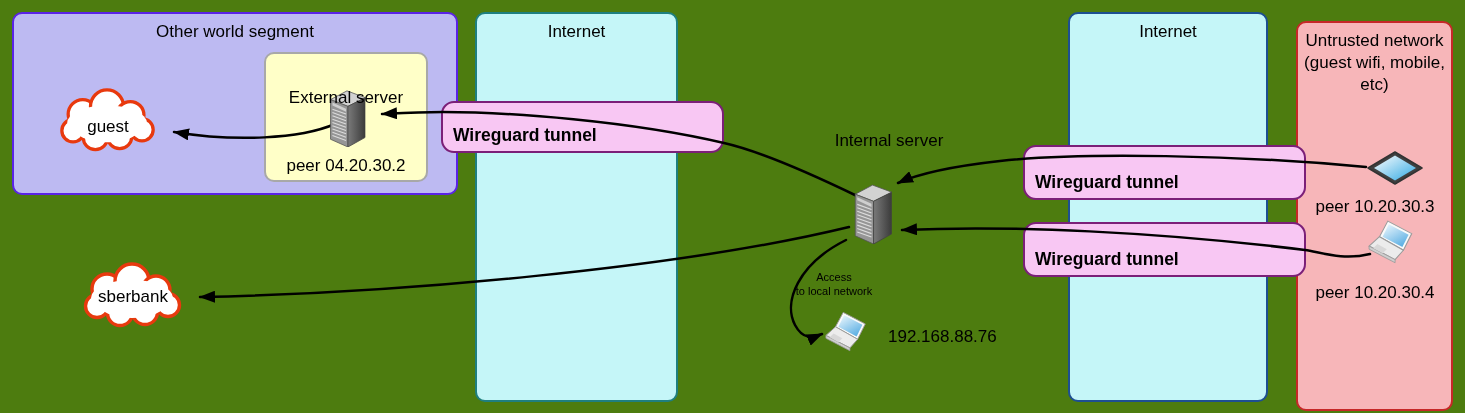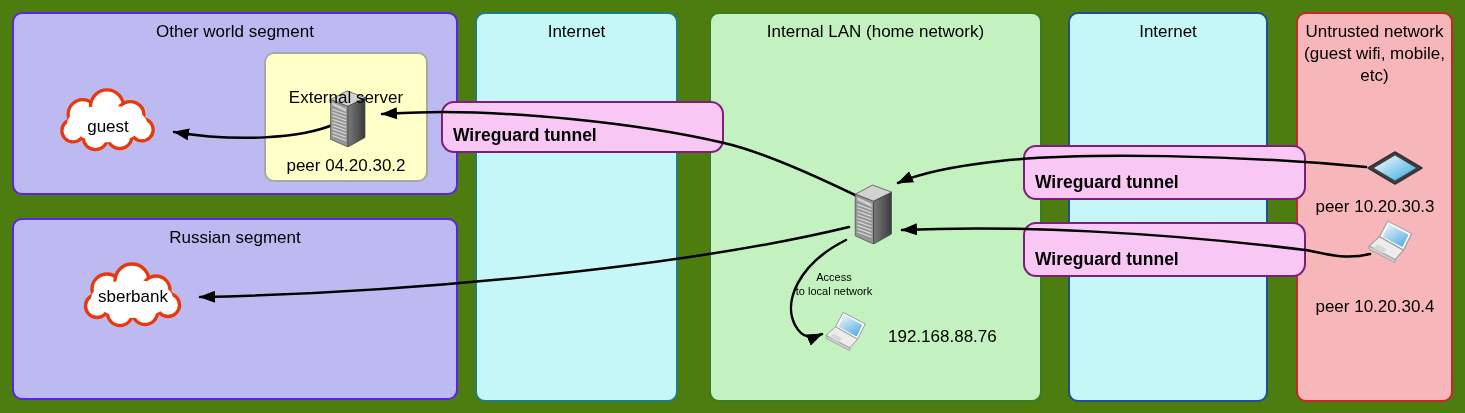--- a/index.html
+++ b/index.html
@@ -7,21 +7,21 @@
     position:relative;width:1465px;height:413px;overflow:hidden;
     font-family:"Liberation Sans",sans-serif;color:#000;background:#4d7c0f;
   }
   
   .segment{position:absolute;border-radius:10px;border:2.5px solid;box-sizing:border-box;z-index:1;}
   .seg-title{position:absolute;left:0;right:0;top:7px;text-align:center;
     font-size:17px;line-height:1.28;z-index:2;}
   .seg-purple{background:#bdbaf2;border-color:#5a23e6;}
   .seg-cyan{background:#c5f6f8;padding-left:8px;}
   .seg-green{background:#c3f1c0;border-color:#3a7d1f;}
-  .seg-red{background:#f7b6b9;border-color:#c62828;}
+  .seg-red{background:#f7b6b9;border-color:#c62828;margin-top:9px;}
   
   .innerbox{position:absolute;background:#ffffc8;border:2px solid #a8a8a8;border-radius:10px;
     box-sizing:border-box;z-index:2;}
   
   .tunnel{position:absolute;background:#f8c7f3;border:2.5px solid #7b1f78;border-radius:13px;
     box-sizing:border-box;z-index:3;font-weight:bold;}
   .tunnel-label{position:absolute;left:10px;bottom:5px;font-size:17.5px;white-space:nowrap;}
   
   #wires{position:absolute;left:0;top:0;z-index:4;pointer-events:none;}
   
@@ -92,31 +92,25 @@
         <ellipse cx="55" cy="38" rx="41" ry="18" fill="#ffffff"></ellipse>
         <ellipse cx="55" cy="42" rx="35" ry="16" fill="#ffffff"></ellipse>
       </symbol>
     </defs>
   </svg>
 
   <div class="segment seg-purple" style="left:12px;top:12px;width:446px;height:183px;">
     <div class="seg-title">Other world segment</div>
   </div>
 
-  <div class="segment seg-purple" style="left:12px;top:218px;width:446px;height:182px;">
-    <div class="seg-title">Russian segment</div>
-  </div>
 
   <div class="segment seg-cyan" style="left:475px;top:12px;width:203px;height:390px;border-color:#1f7f7f;">
     <div class="seg-title">Internet</div>
   </div>
 
-  <div class="segment seg-green" style="left:709px;top:12px;width:333px;height:390px;">
-    <div class="seg-title">Internal LAN (home network)</div>
-  </div>
 
   <div class="segment seg-cyan" style="left:1068px;top:12px;width:200px;height:390px;border-color:#1d4f91;">
     <div class="seg-title">Internet</div>
   </div>
 
   <div class="segment seg-red" style="left:1296px;top:12px;width:157px;height:390px;">
     <div class="seg-title" style="left:6px;right:6px;">Untrusted network (guest wifi, mobile, etc)</div>
   </div>
 
   <div class="innerbox" style="left:264px;top:52px;width:164px;height:130px;"></div>
@@ -156,20 +150,21 @@
 
   <svg class="icon" style="left:76px;top:260px;" width="114" height="70" viewBox="0 0 112 70">
       <use href="#icon-cloud"></use>
     </svg>
   <div class="lbl" style="left:76px;top:286px;width:114px;text-align:center;">sberbank</div>
 
   <svg class="icon" style="left:325px;top:87px;" width="42" height="60" viewBox="0 0 40 62">
       <use href="#icon-server"></use>
     </svg>
 
+  <div class="lbl" style="left:808px;top:130px;width:162px;text-align:center;">Internal server</div>
   <svg class="icon" style="left:851px;top:181px;" width="41" height="63" viewBox="0 0 40 62">
       <use href="#icon-server"></use>
     </svg>
 
   <div class="note" style="left:771px;top:270px;width:126px;">
     <span>Access</span>
     <span>to local network</span>
   </div>
   <svg class="icon" style="left:824px;top:311px;" width="48" height="45" viewBox="0 0 50 46">
       <use href="#icon-laptop"></use>
@@ -177,15 +172,15 @@
   <div class="lbl" style="left:888px;top:326px;">192.168.88.76</div>
 
   <svg class="icon" style="left:1366px;top:150px;" width="58" height="36" viewBox="0 0 58 36">
       <use href="#icon-diamond"></use>
     </svg>
   <div class="lbl" style="left:1302px;top:196px;width:146px;text-align:center;">peer 10.20.30.3</div>
 
   <svg class="icon" style="left:1367px;top:220px;" width="52" height="48" viewBox="0 0 50 46">
       <use href="#icon-laptop"></use>
     </svg>
-  <div class="lbl" style="left:1302px;top:296px;width:146px;text-align:center;">peer 10.20.30.4</div>
+  <div class="lbl" style="left:1302px;top:282px;width:146px;text-align:center;">peer 10.20.30.4</div>
 
 </div>
 
 </body></html>

